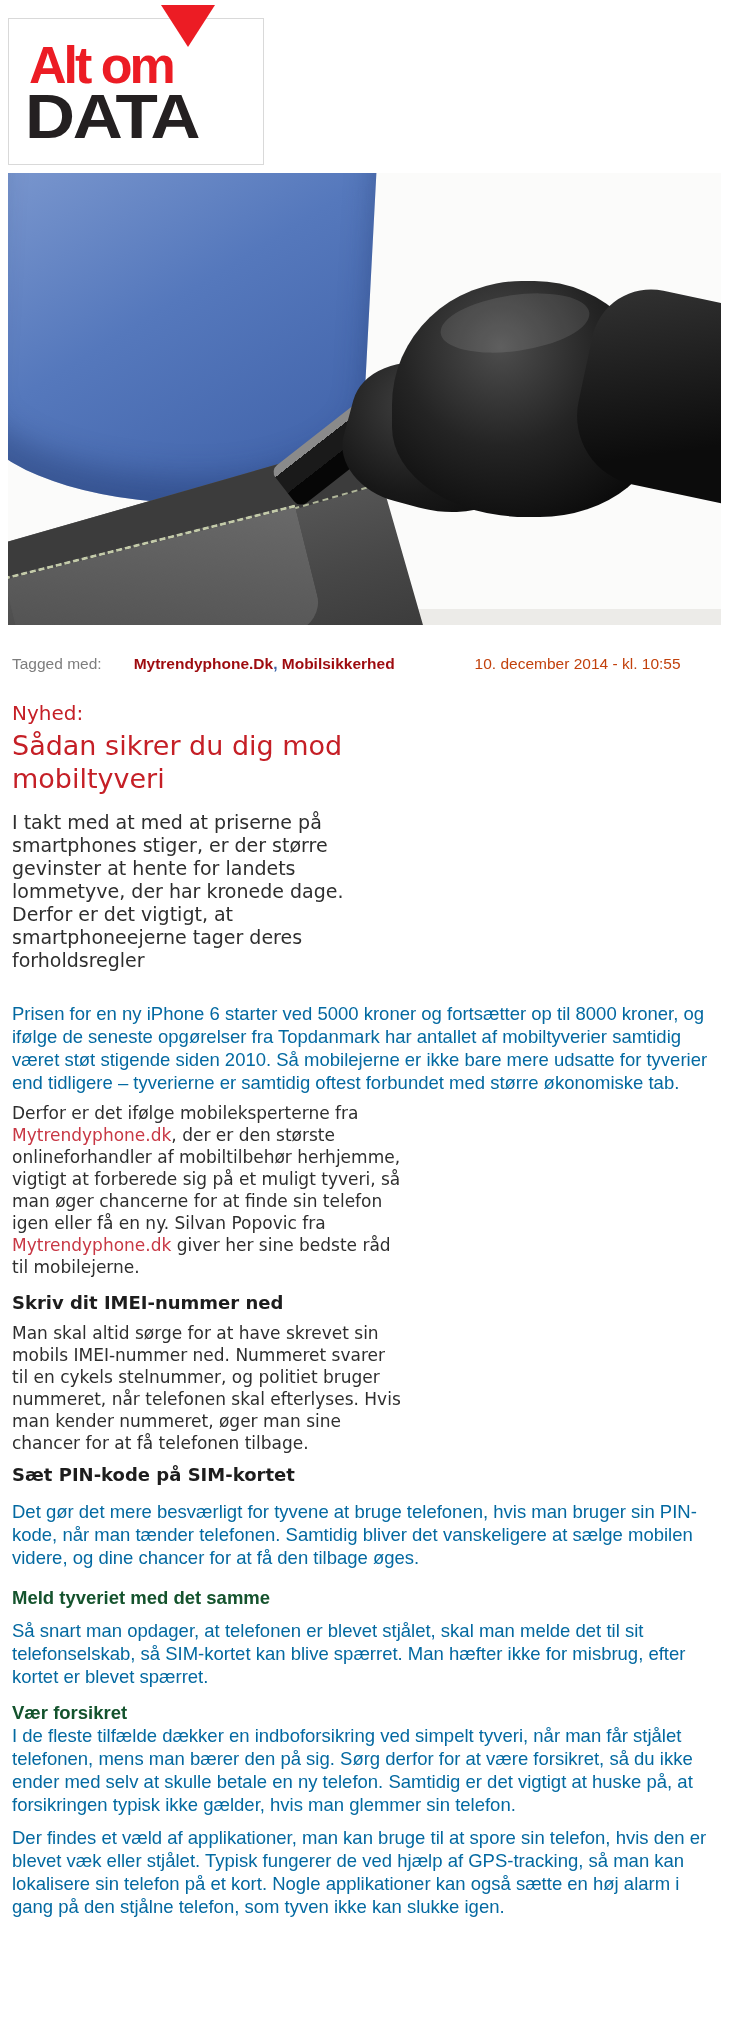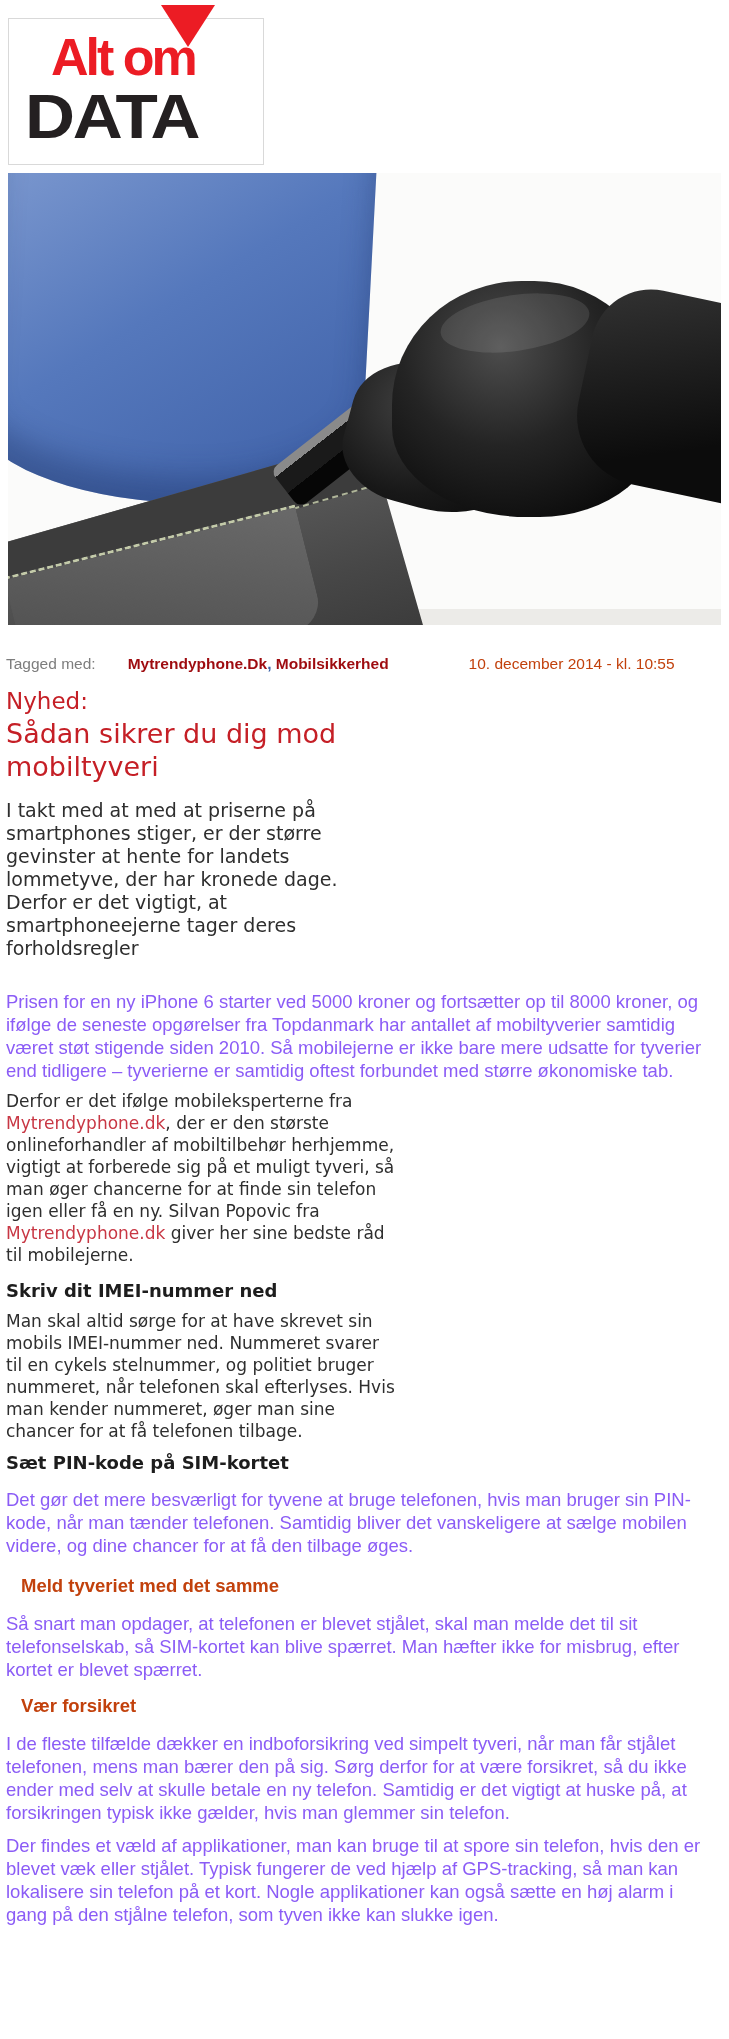--- a/index.html
+++ b/index.html
@@ -1,34 +1,34 @@
 <!DOCTYPE html>
 <html lang="da"><head>
 <meta charset="utf-8">
 <style>
   html,body{margin:0;padding:0;}
   body{
     width:729px;height:2039px;overflow:hidden;background:#ffffff;
     font-family:"Liberation Sans",sans-serif;color:#2e2e2e;
   }
-  .content{padding:0 6px;}
+  .content{padding:0 12px;}
 
   
   .logo-box{
     position:relative;margin:18px 0 0 8px;width:254px;height:145px;
     border:1px solid #d9d9d9;background:#ffffff;
   }
   .logo-triangle{
     position:absolute;left:152px;top:-14px;width:0;height:0;
     border-left:27px solid transparent;border-right:27px solid transparent;
     border-top:42px solid #ec1c24;
   }
   .logo-altom{
-    position:absolute;left:20px;top:12px;
-    font-size:52px;font-weight:bold;letter-spacing:-3px;color:#ec1c24;line-height:1;margin-left:22px;
+    position:absolute;left:20px;top:20px;
+    font-size:52px;font-weight:bold;letter-spacing:-3px;color:#ec1c24;line-height:1;
   }
   .logo-data{
     position:absolute;left:16px;top:66px;
     font-size:63px;font-weight:bold;letter-spacing:-2px;color:#242021;line-height:1;
     transform:scaleX(1.1);transform-origin:left center;
   }
 
   
   .photo{
     position:relative;margin:8px 0 0 8px;width:713px;height:452px;
@@ -86,32 +86,32 @@
   .meta{
     display:flex;align-items:baseline;margin-top:30px;
     font-size:15.5px;line-height:18px;color:#7d7d7d;
   }
   .meta .tags{margin-left:32px;font-weight:bold;color:#9e0b0f;text-align:center;}
   .meta .tag-link{color:#9e0b0f;text-decoration:none;cursor:pointer;}
   .meta .sep{color:#3a62a8;font-weight:bold;}
   .meta .date{margin-left:80px;color:#c2410c;}
 
   
-  .kicker{margin-top:16px;font-family:"DejaVu Sans",sans-serif;font-size:23px;line-height:24px;color:#c51f26;}
+  .kicker{margin-top:28px;font-family:"DejaVu Sans",sans-serif;font-size:20px;line-height:24px;color:#c51f26;}
   .title{margin:4px 0 0 0;max-width:430px;font-family:"DejaVu Sans",sans-serif;
     font-size:27px;line-height:33px;font-weight:400;color:#c51f26;}
   .lead{margin-top:16px;width:362px;font-family:"DejaVu Sans",sans-serif;
     font-size:19px;line-height:23px;color:#2e2e2e;}
-  .p-narrow{width:705px;font-size:18.5px;line-height:23px;color:#8b5cf6;}
+  .p-narrow{width:705px;font-size:18.5px;line-height:23px;color:#0369a1;}
   .p1{margin-top:30px;}
   .p-wide{width:392px;font-family:"DejaVu Sans",sans-serif;font-size:17px;line-height:22px;color:#2e2e2e;}
   .p2{margin-top:8px;}
   .inline-link{color:#c83744;text-decoration:none;cursor:pointer;}
   .h-wide{margin:14px 0 0 0;font-family:"DejaVu Sans",sans-serif;font-size:18px;line-height:22px;font-weight:bold;color:#1d1d1d;}
-  .h-narrow{margin:15px;font-family:"Liberation Sans",sans-serif;font-size:18.5px;line-height:22px;font-weight:bold;color:#c2410c;}
+  .h-narrow{margin:0;font-family:"Liberation Sans",sans-serif;font-size:18.5px;line-height:22px;font-weight:bold;color:#14532d;}
   .s0-body{margin-top:8px;}
   .s1-h{margin-top:10px;}
   .s1-body{margin-top:14px;}
   .s2-h{margin-top:18px;}
   .s2-body{margin-top:10px;}
   .s3-h{margin-top:14px;}
   .s3-body{}
   .s4-h{margin-top:20px;}
   .s4-body{margin-top:10px;}
 </style>

